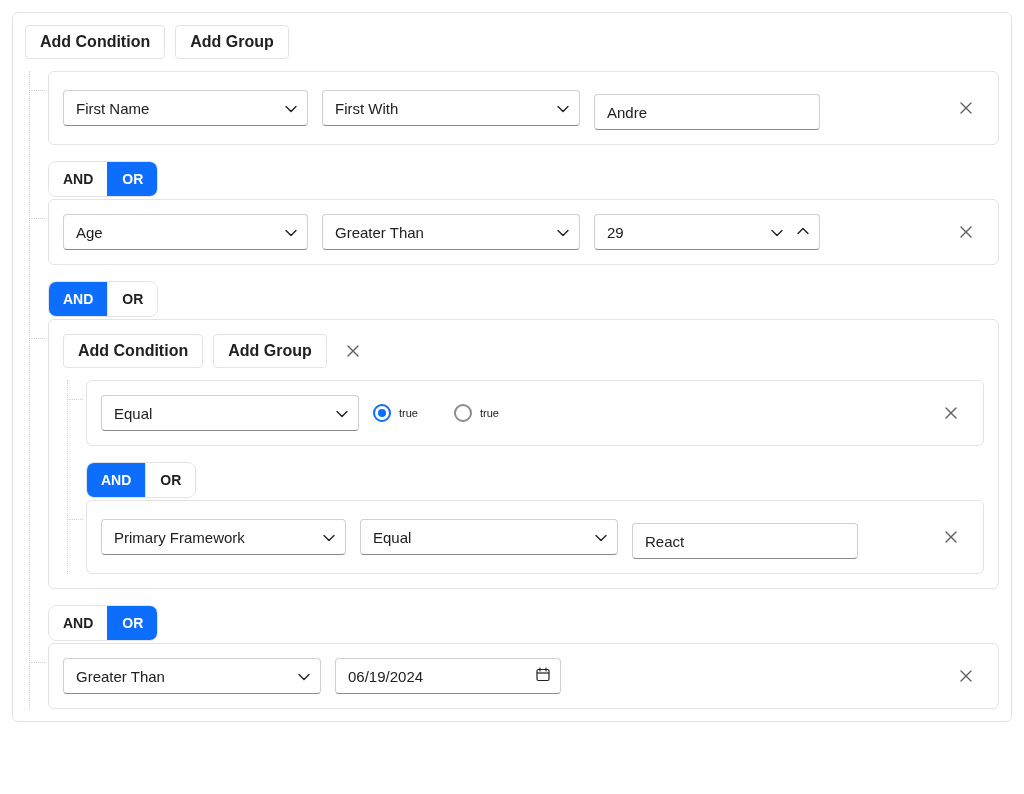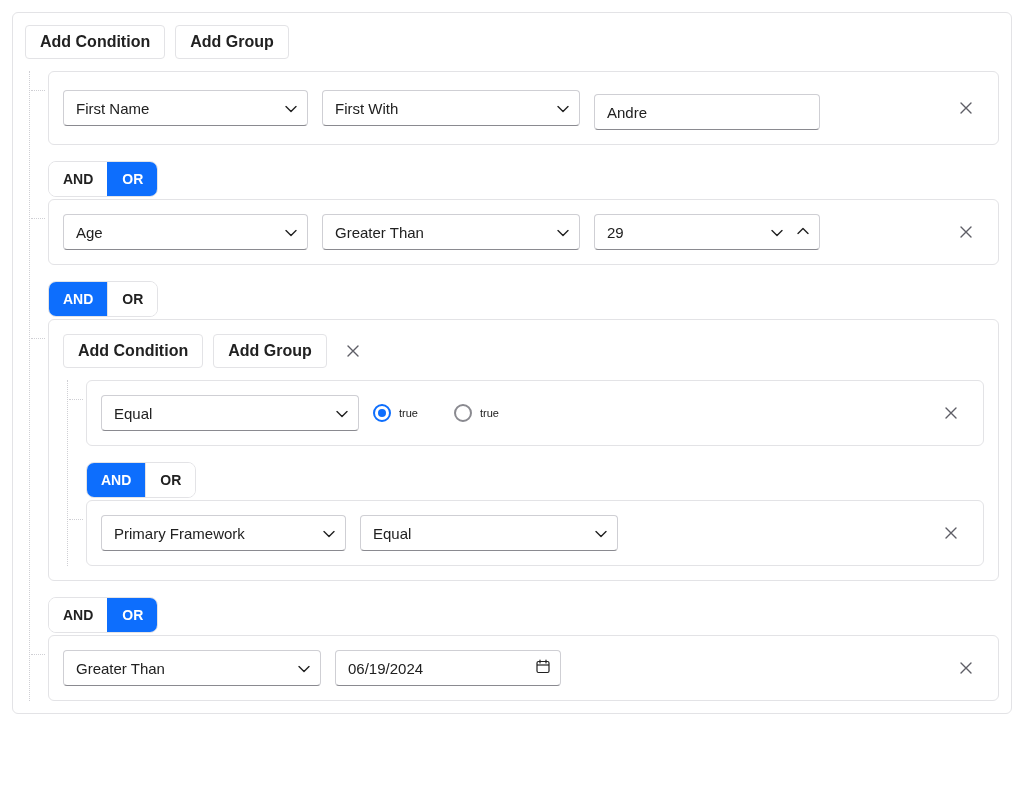--- a/index.html
+++ b/index.html
@@ -343,20 +343,23 @@
             <span class="chev"><svg width="12" height="8">
                   <use href="#chev"></use>
                 </svg></span>
           </div>
           <div class="select w2">
             <span>Equal</span>
             <span class="chev"><svg width="12" height="8">
                   <use href="#chev"></use>
                 </svg></span>
           </div>
+          <div class="input">
+            <span>React</span>
+          </div>
           <span class="xicon">
             <svg width="12" height="12">
                 <use href="#close"></use>
               </svg>
           </span>
         </div>
 
       </div>
     </div>
 

